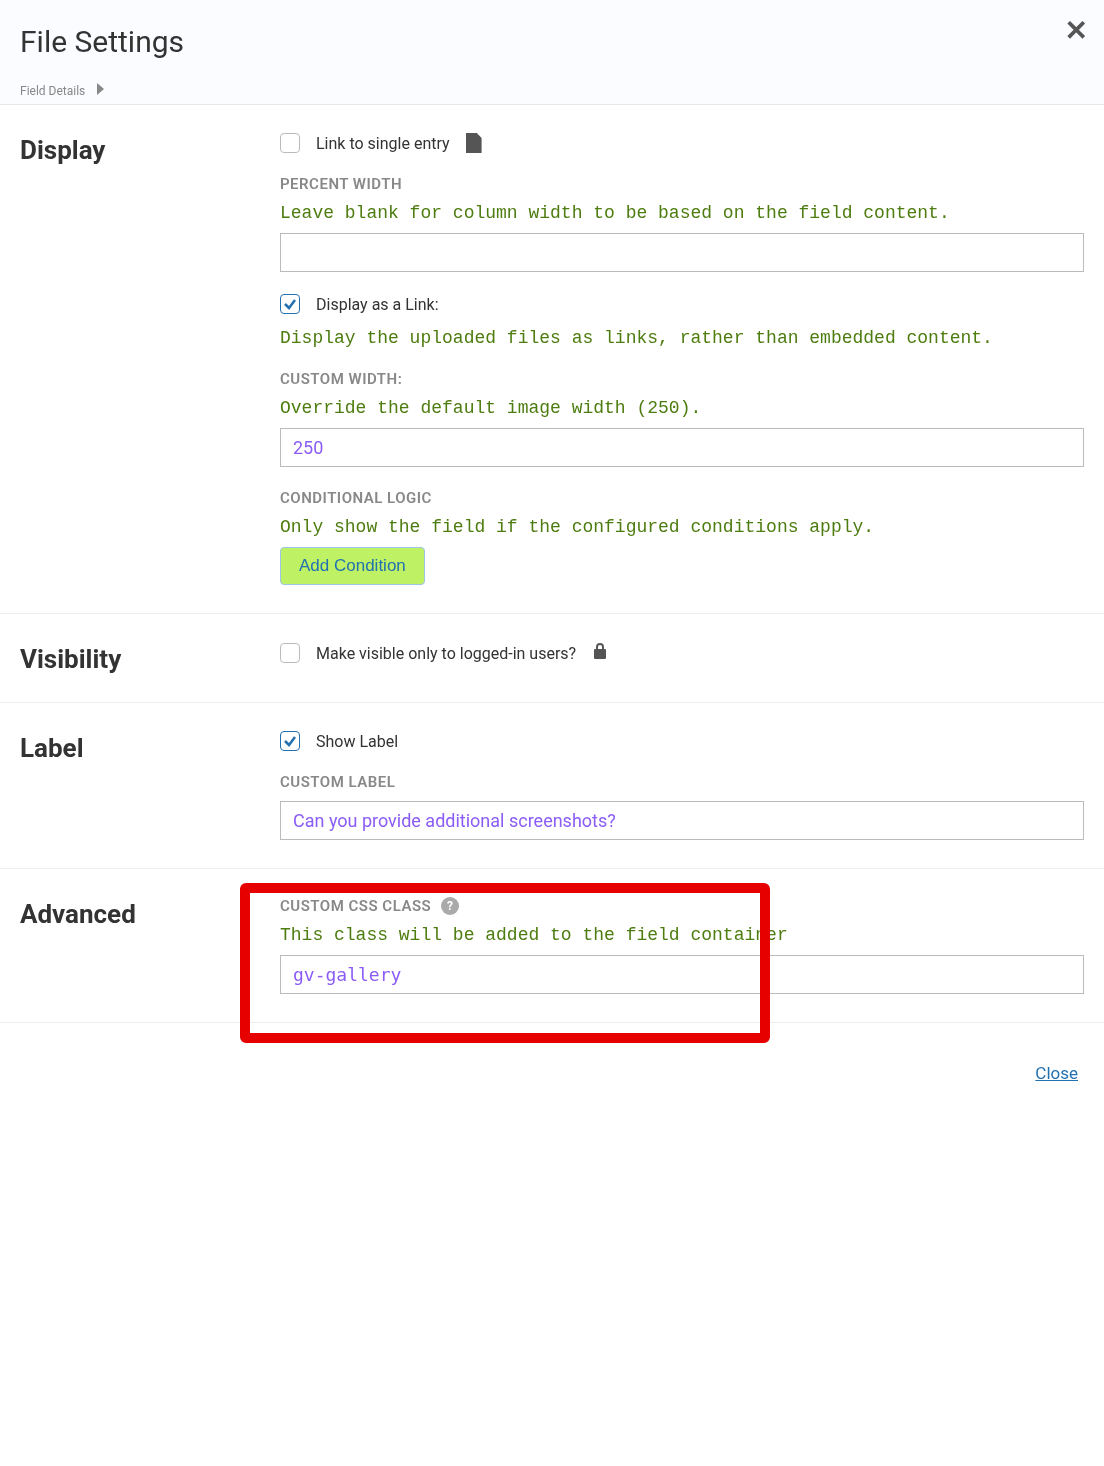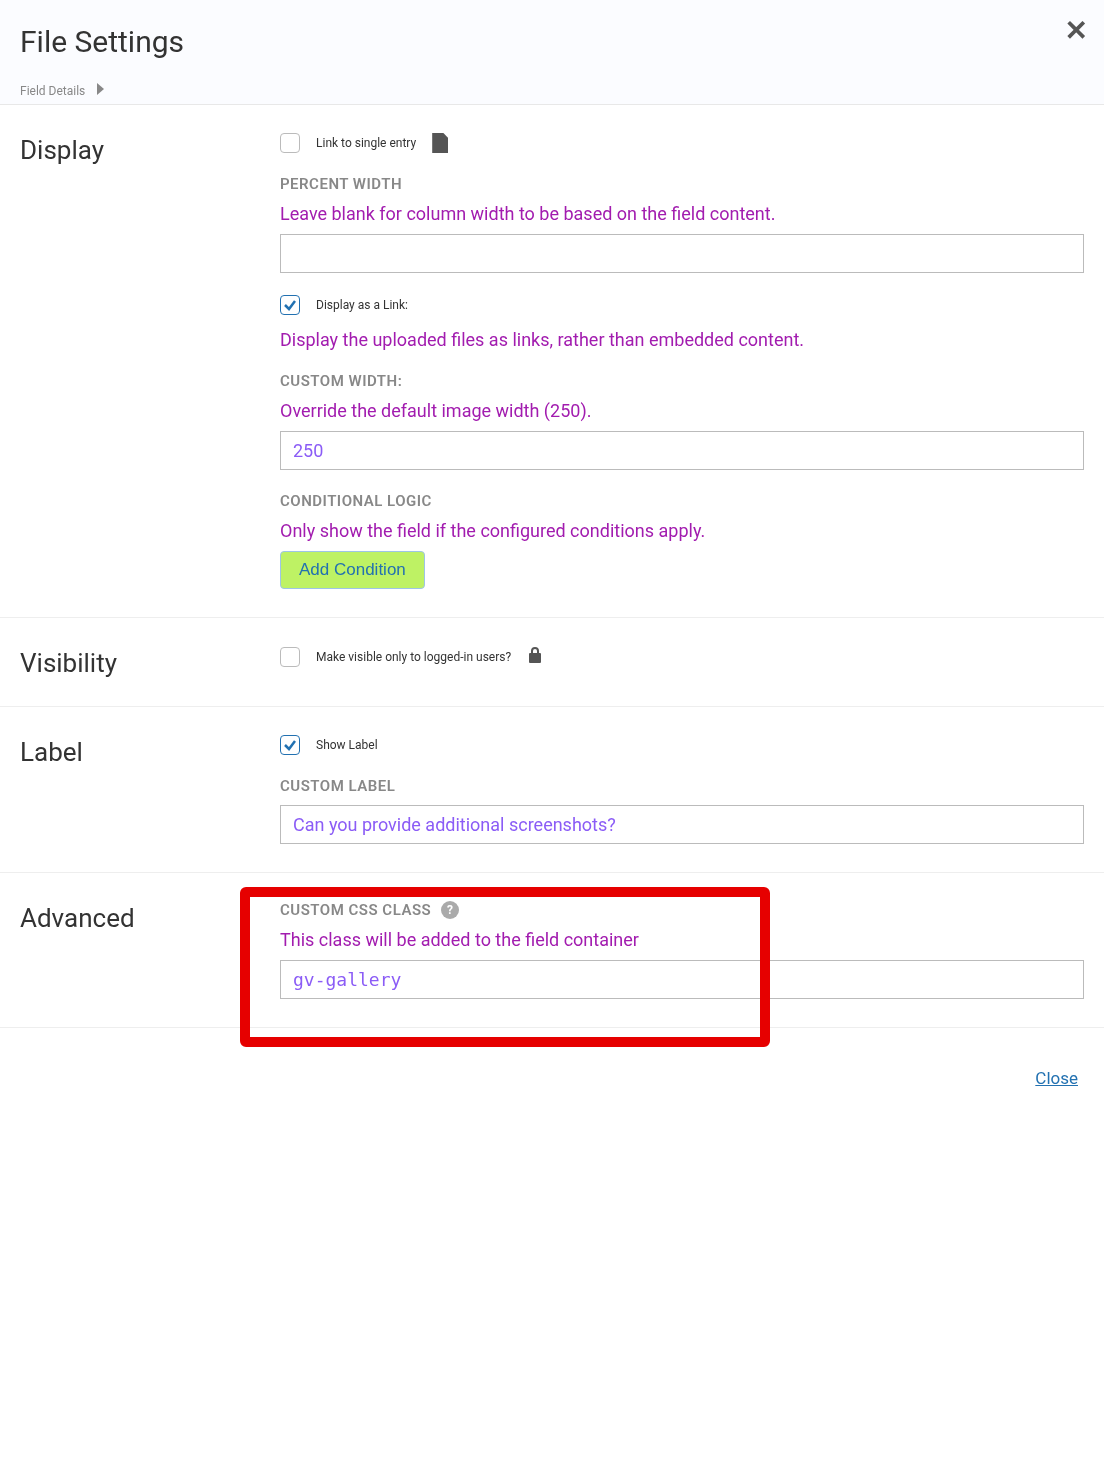--- a/index.html
+++ b/index.html
@@ -40,47 +40,48 @@
   .section {
     display: flex;
     padding: 28px 20px 28px 20px;
     border-bottom: 1px solid #eee;
   }
   .section:last-of-type { border-bottom: none; }
   .section-label {
     width: 260px;
     flex-shrink: 0;
     font-size: 26px;
-    font-weight: 400;
+    font-weight: 700;
     color: #333;
     padding-top: 2px;
   }
   .section-content { flex: 1; }
   .field-group { margin-bottom: 22px; }
   .field-group:last-child { margin-bottom: 0; }
   .field-heading {
     font-size: 15px;
     font-weight: 600;
     color: #888;
     letter-spacing: 0.5px;
     margin-bottom: 10px;
     display: flex;
     align-items: center;
     gap: 10px;
   }
   .field-desc {
     font-size: 18px;
-    color: #a21caf;
+    color: #4d7c0f;
     margin-bottom: 10px;
+    font-family: Liberation Mono, monospace;
   }
   .checkbox-row {
     display: flex;
     align-items: center;
     gap: 16px;
-    font-size: 12px;
+    font-size: 16px;
     color: #333;
   }
   .checkbox {
     width: 20px;
     height: 20px;
     border: 1px solid #bbb;
     border-radius: 4px;
     display: inline-flex;
     align-items: center;
     justify-content: center;

